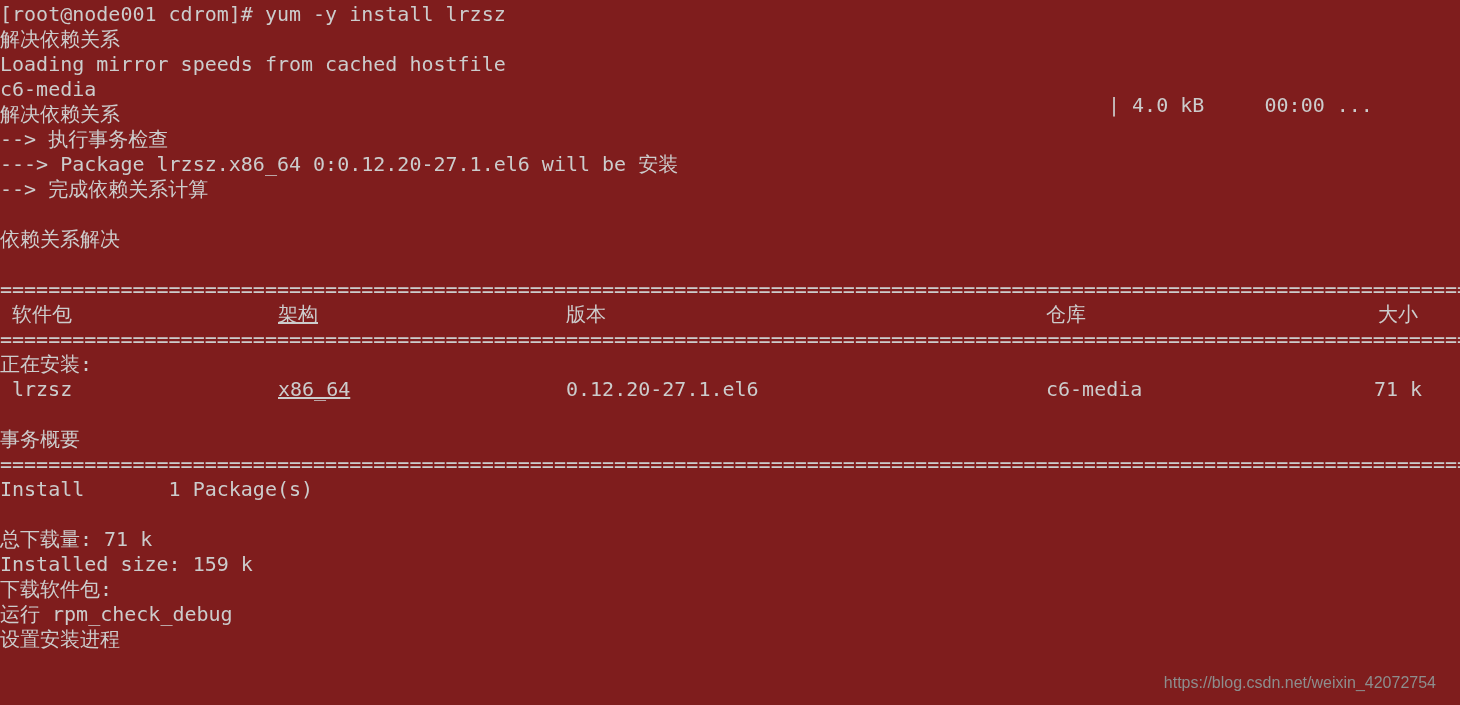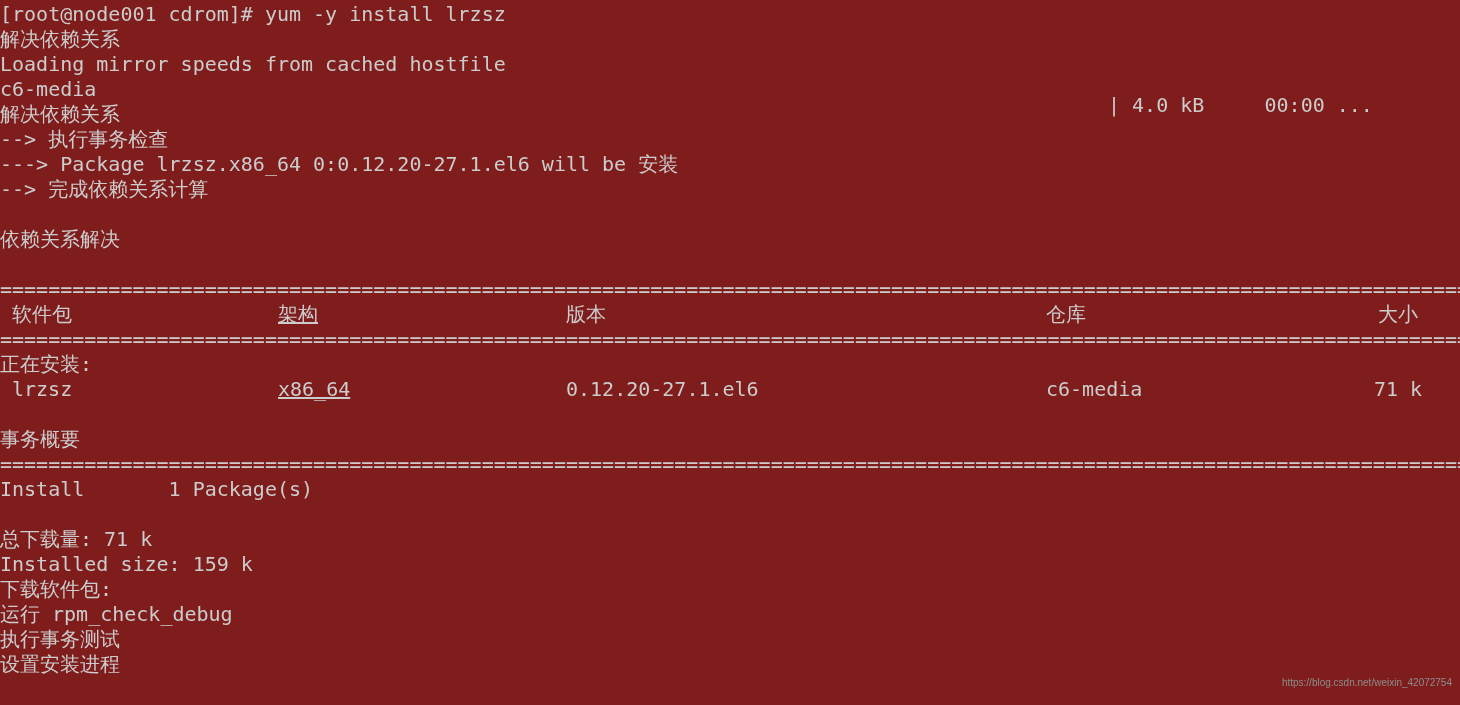--- a/index.html
+++ b/index.html
@@ -68,24 +68,24 @@
   .hdr .c-size { left: 1378px; }
   .progress {
     position: absolute;
     top: 16px;
     left: 1108px;
     white-space: pre;
     color: #cccccc;
   }
   .watermark {
     position: absolute;
-    right: 8px;
+    right: 24px;
     bottom: 10px;
     font-family: "Liberation Sans", sans-serif;
-    font-size: 10px;
+    font-size: 16px;
     color: #8d8d8d;
     letter-spacing: 0px;
     white-space: pre;
   }
 </style>
 </head>
 <body>
 
 <div id="terminal">
   <div class="screen">
@@ -133,19 +133,18 @@
     <span class="line blank"> </span>
     <span class="line">事务概要</span>
     <span class="sep">============================================================================================================================</span>
     <span class="line">Install       1 Package(s)</span>
     <span class="line blank"> </span>
 
     <span class="line">总下载量: 71 k</span>
     <span class="line">Installed size: 159 k</span>
     <span class="line">下载软件包:</span>
     <span class="line">运行 rpm_check_debug</span>
-    <span class="line">执行事务测试</span>
     <span class="line">设置安装进程</span>
 
   </div>
 
   <div class="watermark">https://blog.csdn.net/weixin_42072754</div>
 </div>
 
 </body></html>

